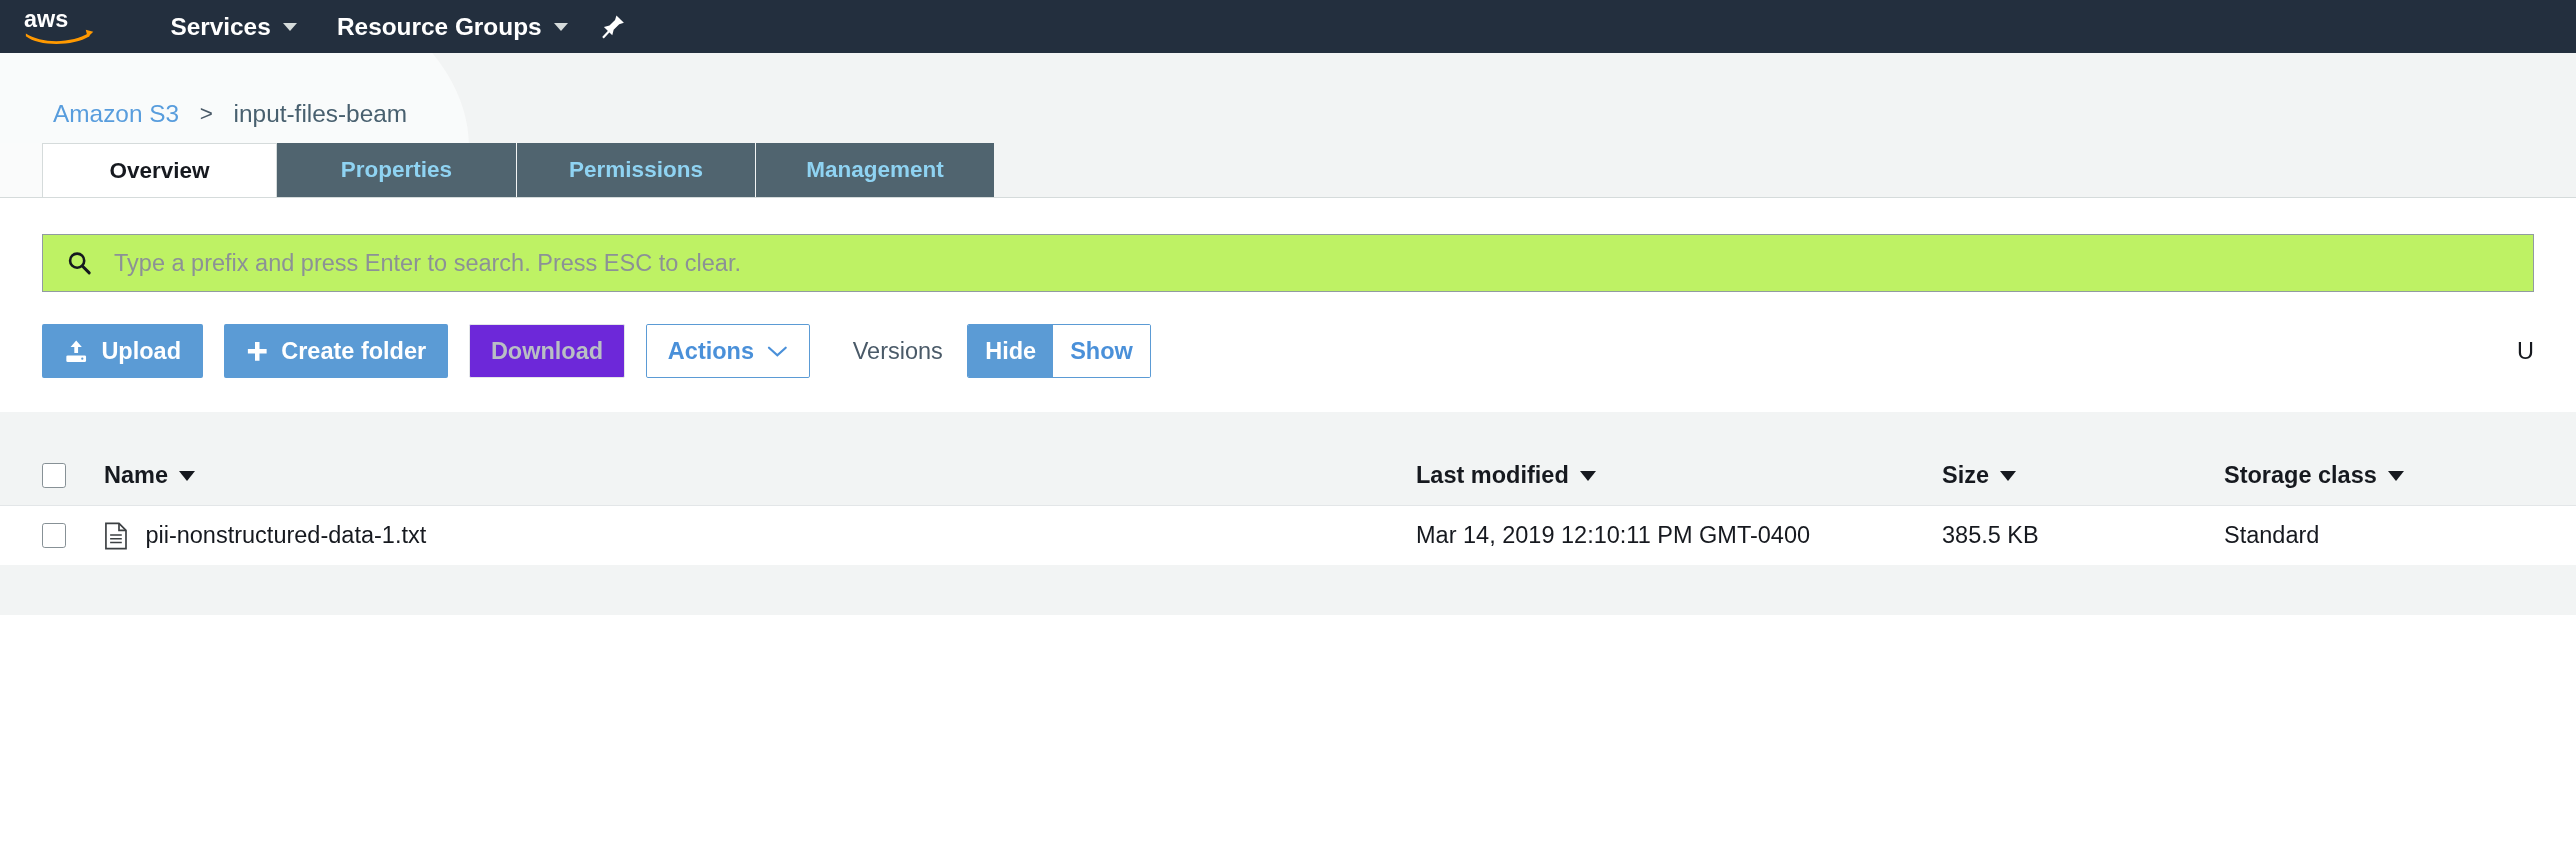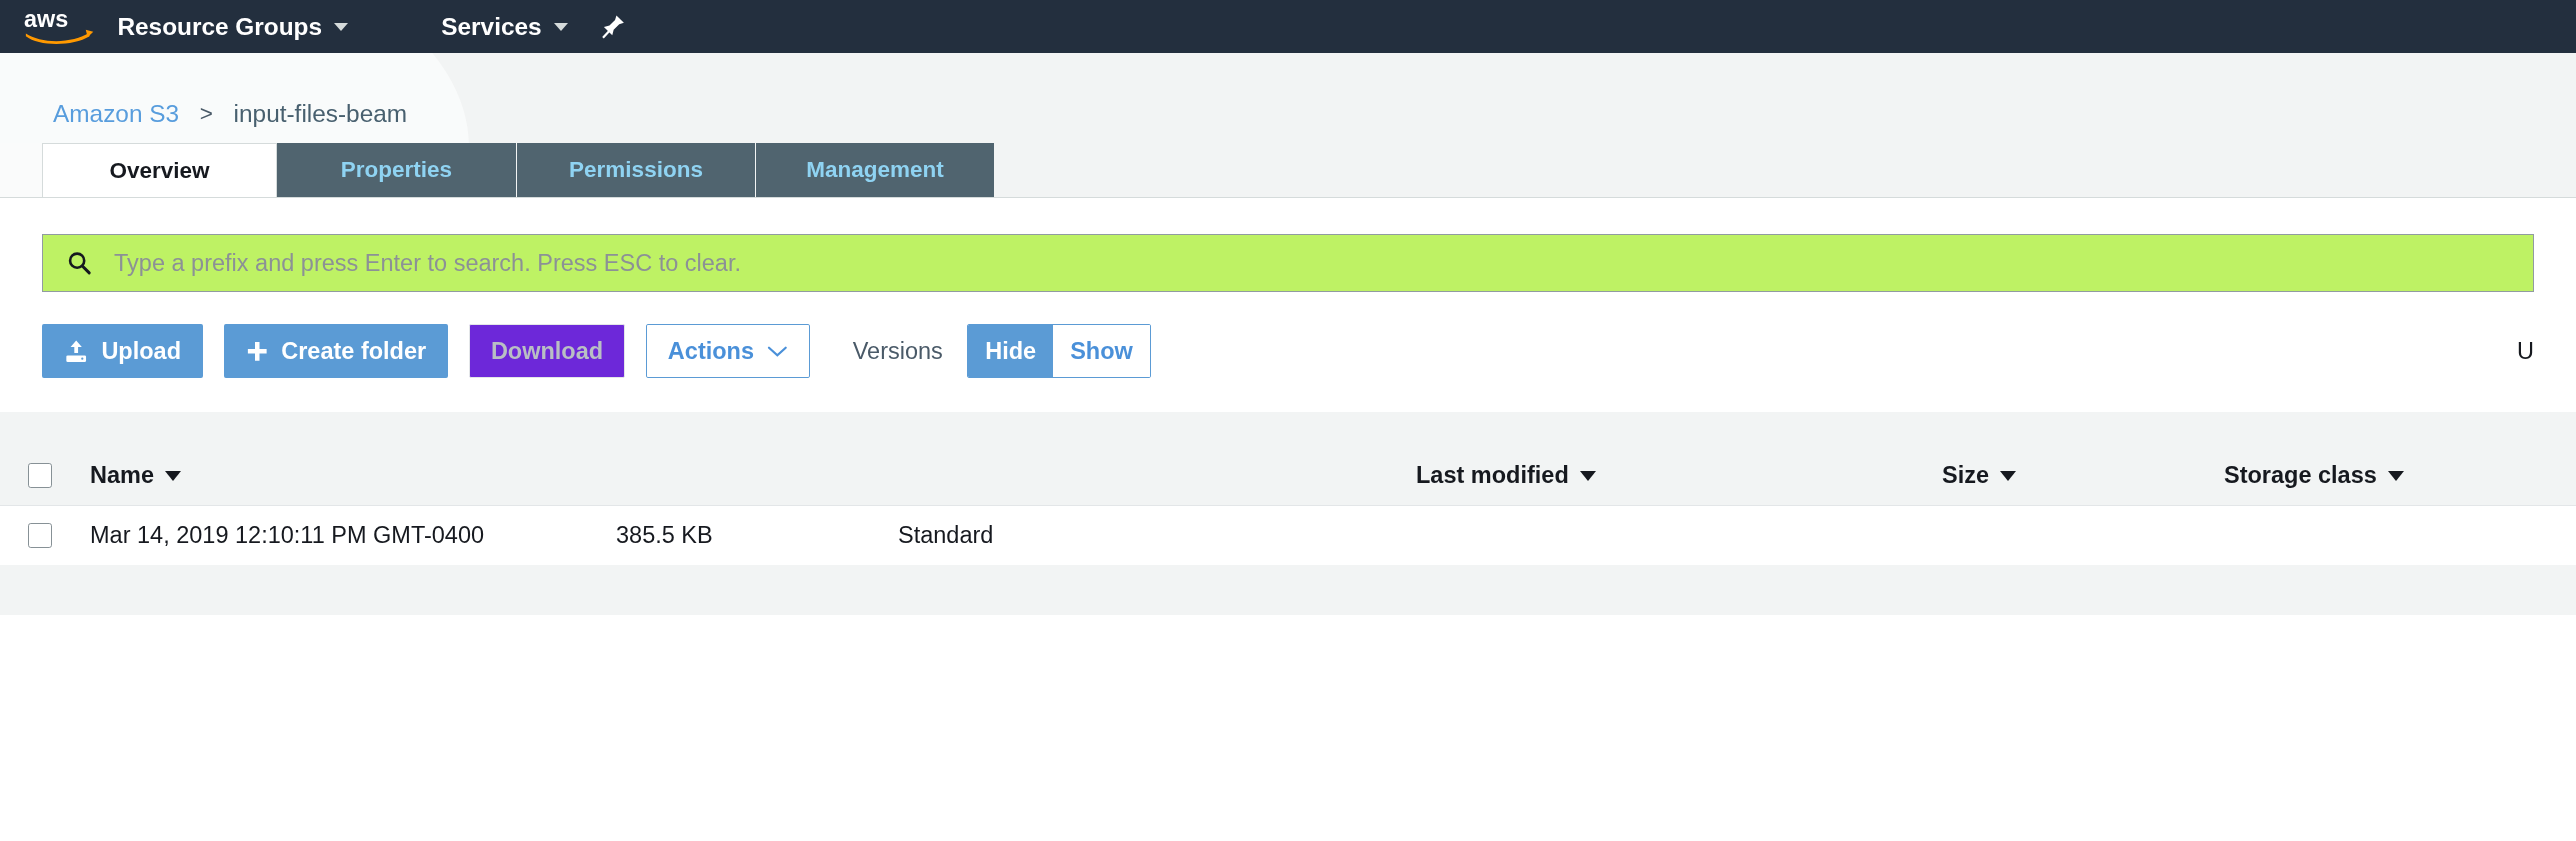--- a/index.html
+++ b/index.html
@@ -265,21 +265,21 @@
   }
 
   
   .table {
     margin-top: 34px;
     width: 100%;
   }
   .trow {
     display: flex;
     align-items: center;
-    padding-left: 28px;
+    padding-left: 42px;
     padding-right: 42px;
   }
   .trow.spacer { height: 34px; background: #f2f4f4; }
   .trow.head {
     height: 60px;
     background: #f2f4f4;
     border-bottom: 1.9px solid #e3e6e8;
   }
   .trow.data {
     height: 60px;
@@ -335,27 +335,27 @@
 <div class="topnav">
 
   <div class="aws-logo">
     <svg width="73" height="38" viewBox="0 0 78 40" xmlns="http://www.w3.org/2000/svg">
       <text x="0" y="20" font-family="Liberation Sans, sans-serif" font-size="25" font-weight="bold" fill="#ffffff">aws</text>
       <path d="M2 27 C18 38, 52 38, 70 26 L70 30 C52 41, 16 41, 2 30 Z" fill="#ff9900"></path>
       <path d="M66 23 L74 25 L68 31 Z" fill="#ff9900"></path>
     </svg>
   </div>
 
+  <div class="nav-item first">
+    <span>Services</span>
+    <span class="caret-down"></span>
+  </div>
+
   <div class="nav-item">
     <span>Resource Groups</span>
-    <span class="caret-down"></span>
-  </div>
-
-  <div class="nav-item first">
-    <span>Services</span>
     <span class="caret-down"></span>
   </div>
 
   <div class="pin-btn">
     <svg width="24.4" height="26" viewBox="0 0 26 28">
       <path d="M16.5 1.5 L24.5 9.5 L19.5 11 L13.5 17 L12 23 L3 14 L9 12.5 L15 6.5 Z" fill="#ffffff"></path>
       <path d="M10.5 16.5 L2 25.5" stroke="#ffffff" stroke-width="2.4" fill="none"></path>
     </svg>
   </div>
 
@@ -477,20 +477,28 @@
             <span>Storage class</span>
             <span class="sort-caret"></span>
           </div>
         </div>
       </div>
 
       <div class="trow data">
         <div class="cb-cell">
           <div class="checkbox"></div>
         </div>
+        <div class="c-name">
+          <svg width="24.4" height="28" viewBox="0 0 26 30">
+            <path d="M2 1.5 L16 1.5 L23.5 9 L23.5 28.5 L2 28.5 Z" fill="#ffffff" stroke="#3c4043" stroke-width="1.8"></path>
+            <path d="M16 1.5 L16 9 L23.5 9" fill="none" stroke="#3c4043" stroke-width="1.8"></path>
+            <path d="M6.5 14 H19 M6.5 18 H19 M6.5 22 H19" stroke="#3c4043" stroke-width="1.5"></path>
+          </svg>
+          <span class="file-link">pii-nonstructured-data-1.txt</span>
+        </div>
         <div class="c-mod td">Mar 14, 2019 12:10:11 PM GMT-0400</div>
         <div class="c-size td">385.5 KB</div>
         <div class="c-class td">Standard</div>
       </div>
 
       <div class="trow footer"></div>
     </div>
 
   </div>
 </div>

